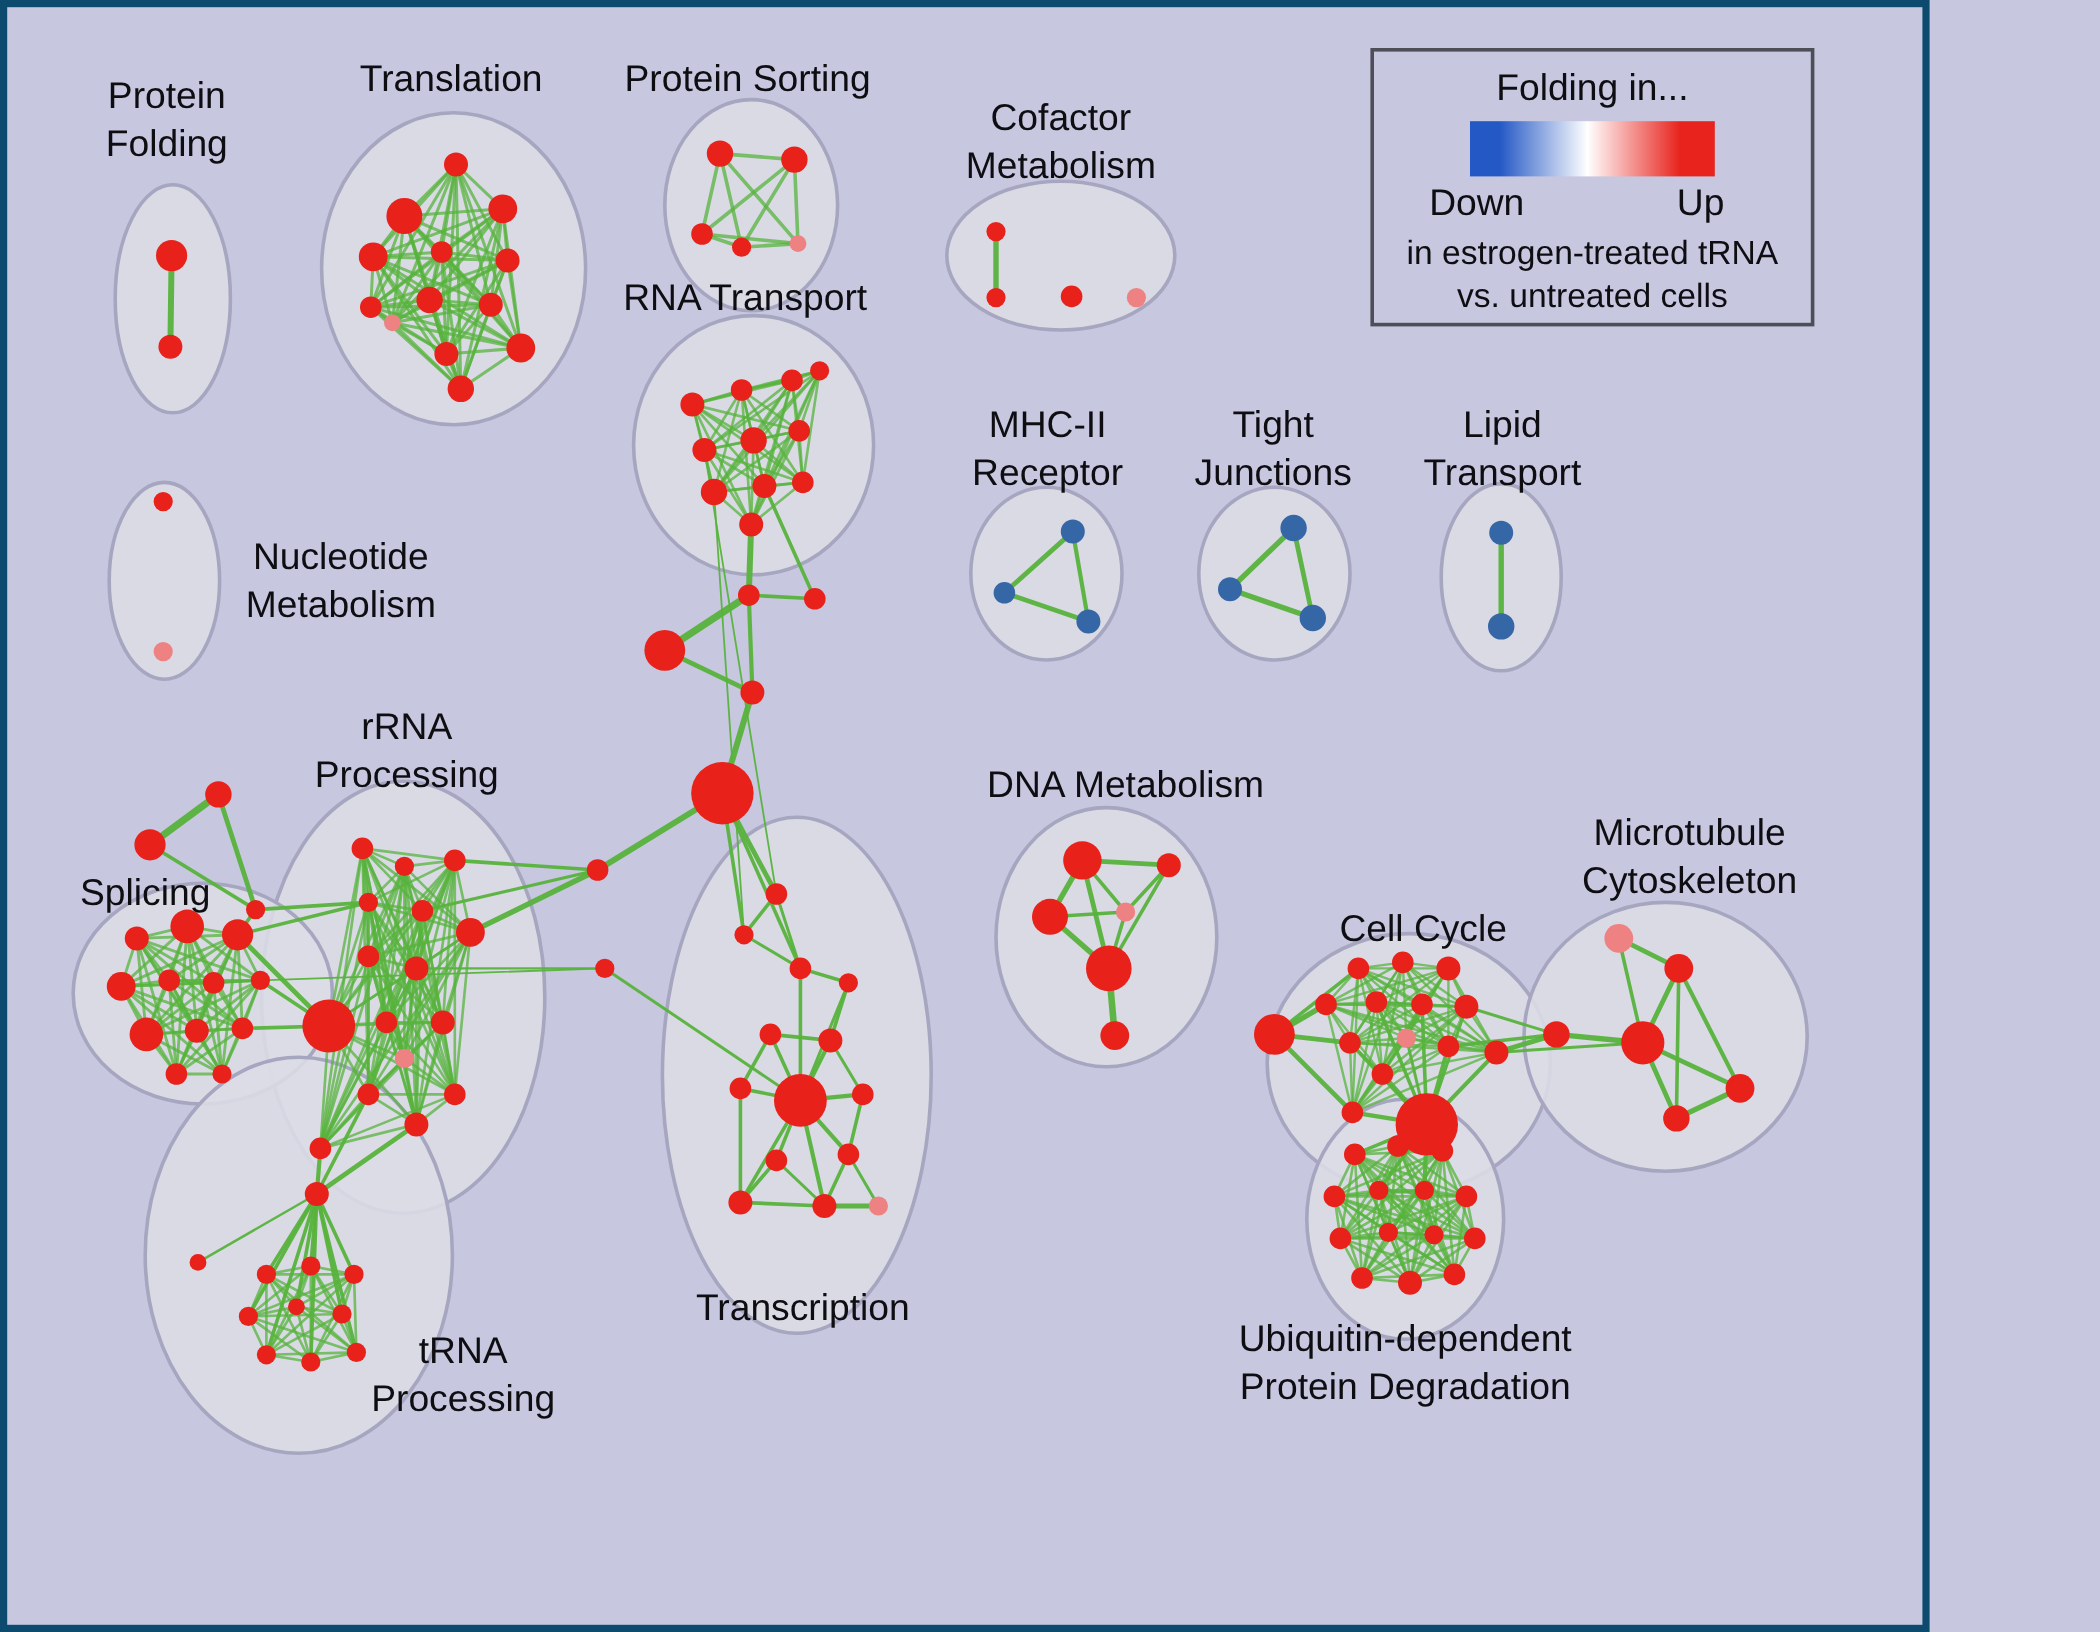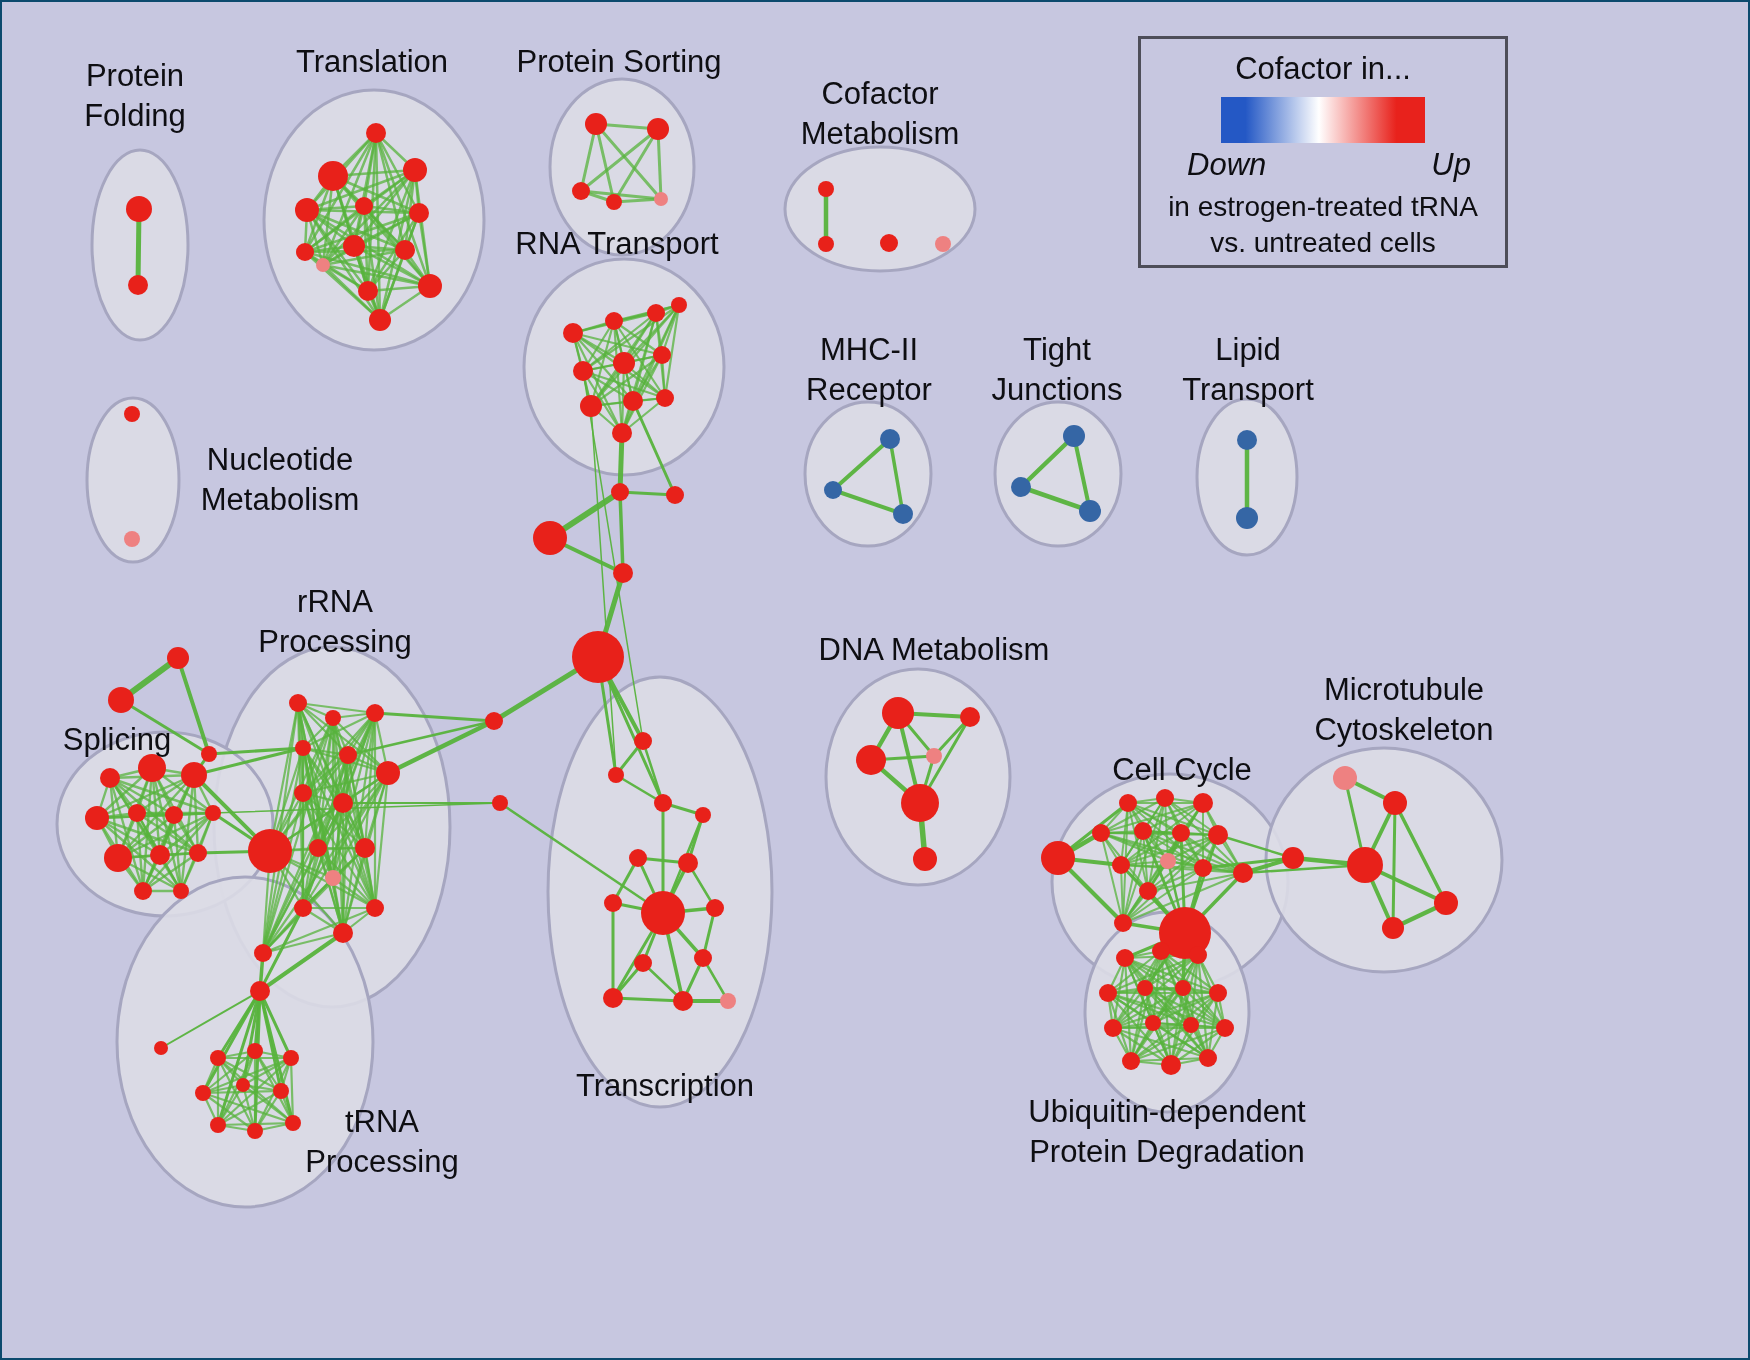--- a/index.html
+++ b/index.html
@@ -1,35 +1,35 @@
 <!DOCTYPE html>
 <html><head>
 <meta charset="utf-8">
 <style>
   html,body{margin:0;padding:0;background:#c7c7e0;}
   .figure{
     position:relative;
-    width:1750px;height:1360px;
+    width:1608px;height:1360px;
     box-sizing:border-box;
-    border:2px solid #0c4a6e;
+    border:6px solid #0c4a6e;
     font-family:"Liberation Sans", sans-serif;
     overflow:hidden;
   }
   .figure svg{position:absolute;left:0;top:0;}
   .figure svg text{font-family:"Liberation Sans", sans-serif;}
   .legend{
     position:absolute;left:1136px;top:34px;
     width:370px;height:232px;
     box-sizing:border-box;
     border:3px solid #4e4e59;
     text-align:center;color:#0e0e12;
   }
   .legend-title{font-size:31px;margin-top:12px;}
   .legend-gradient{width:204px;height:46px;margin:10px auto 0;}
-  .legend-downup{display:flex;justify-content:space-between;padding:4px 34px 0 46px;font-size:31px;font-style:italic;}
+  .legend-downup{display:flex;justify-content:space-between;padding:4px 72px 0 46px;font-size:31px;}
   .legend-sub{font-size:28px;line-height:36px;}
   .legend-sub.first{margin-top:6px;}
 </style>
 </head>
 <body>
 
 <div class="figure" id="figure" style="background: rgb(199, 199, 224);">
   <svg id="net" width="1750" height="1360" viewBox="0 0 1750 1360">
       <ellipse cx="138" cy="243" rx="48" ry="95" fill="#dcdce6" fill-opacity="0.9" stroke="#a6a6c0" stroke-width="3"></ellipse>
       <ellipse cx="372" cy="218" rx="110" ry="130" fill="#dcdce6" fill-opacity="0.9" stroke="#a6a6c0" stroke-width="3"></ellipse>
@@ -871,21 +871,21 @@
       <text x="663" y="1094" text-anchor="middle" font-size="31" fill="#0e0e12">Transcription</text>
       <text x="932" y="658" text-anchor="middle" font-size="31" fill="#0e0e12">DNA Metabolism</text>
       <text x="1180" y="778" text-anchor="middle" font-size="31" fill="#0e0e12">Cell Cycle</text>
       <text x="1402" y="698" text-anchor="middle" font-size="31" fill="#0e0e12">Microtubule</text>
       <text x="1402" y="738" text-anchor="middle" font-size="31" fill="#0e0e12">Cytoskeleton</text>
       <text x="1165" y="1120" text-anchor="middle" font-size="31" fill="#0e0e12">Ubiquitin-dependent</text>
       <text x="1165" y="1160" text-anchor="middle" font-size="31" fill="#0e0e12">Protein Degradation</text>
     </svg>
 
   <div class="legend">
-    <div class="legend-title">Cofactor in...</div>
+    <div class="legend-title">Folding in...</div>
     <div class="legend-gradient" id="gradbar" style="background: linear-gradient(90deg, rgb(36, 88, 197) 0%, rgb(36, 88, 197) 12%, rgb(255, 255, 255) 48%, rgb(232, 34, 28) 86%);"></div>
     <div class="legend-downup">
       <span>Down</span>
       <span>Up</span>
     </div>
     <div class="legend-sub first">in estrogen-treated tRNA</div>
     <div class="legend-sub">vs. untreated cells</div>
   </div>
 </div>
 

